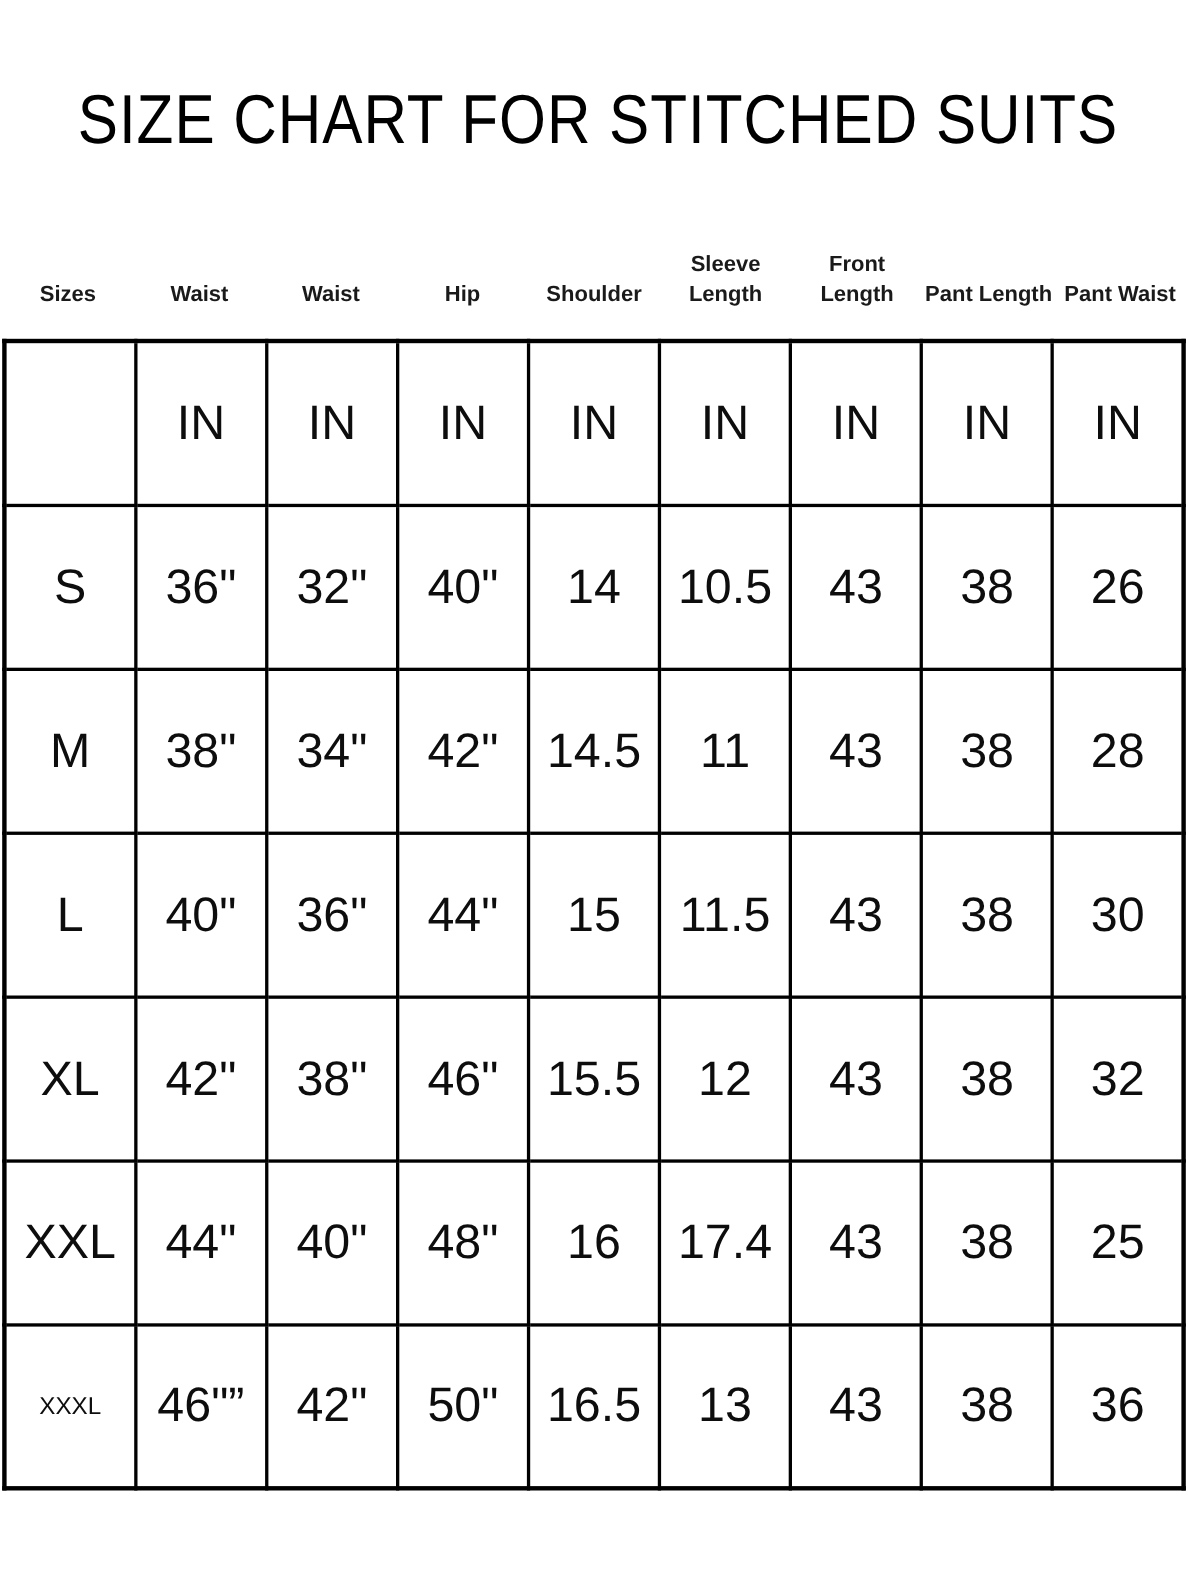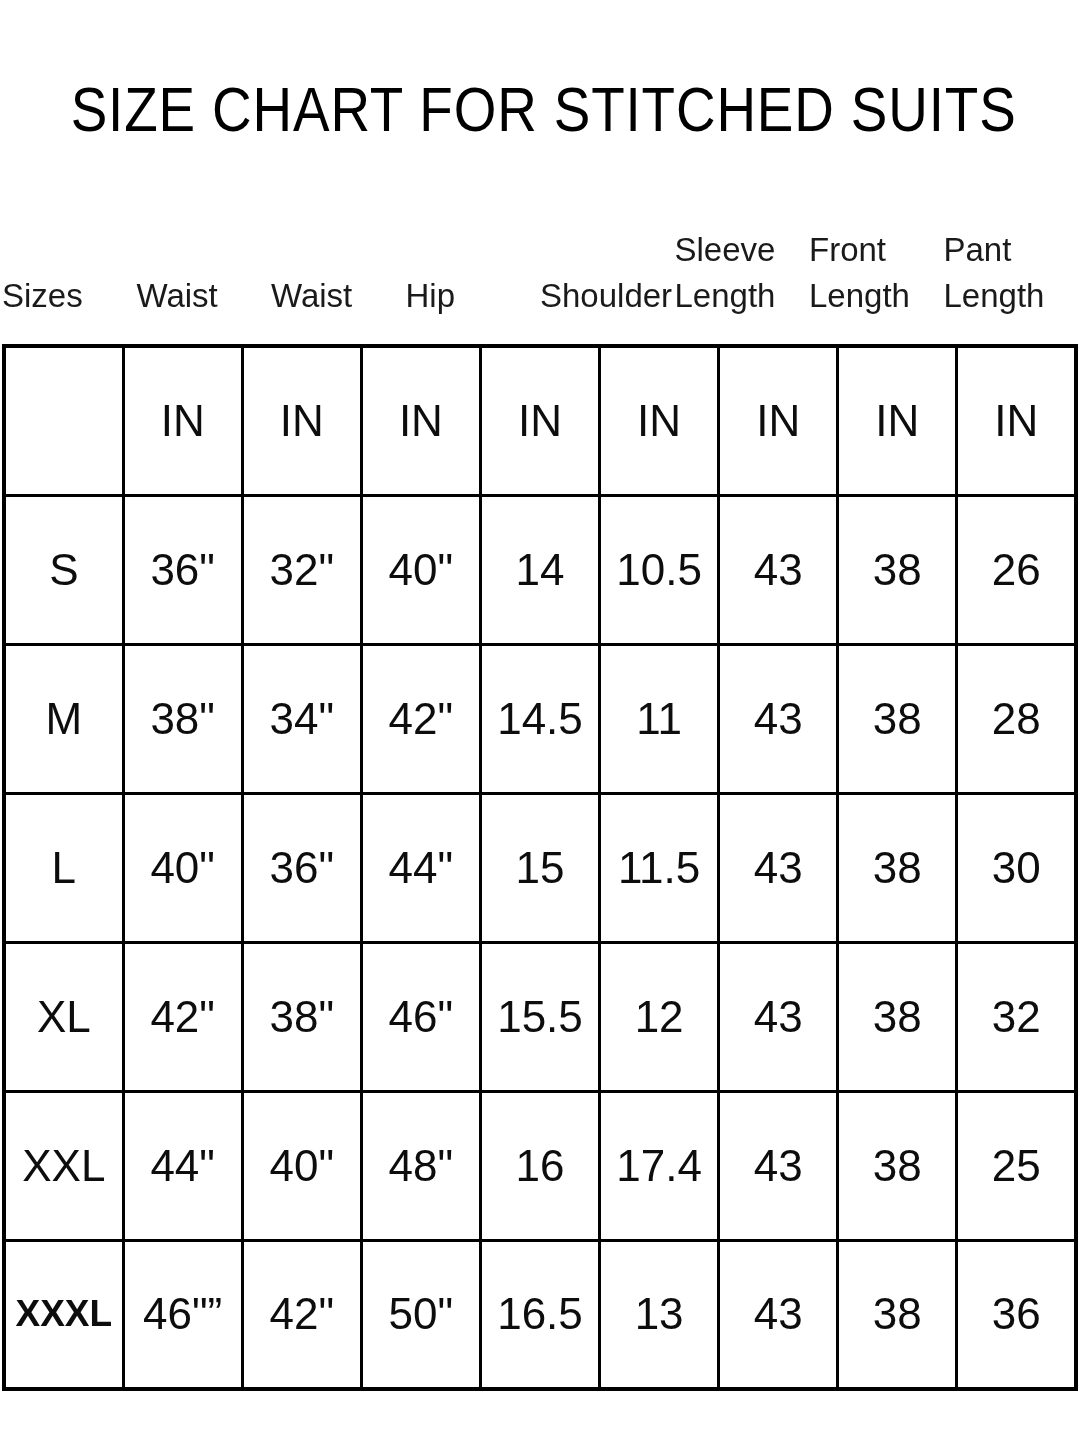--- a/index.html
+++ b/index.html
@@ -26,24 +26,25 @@
 
   .col-headers {
     display: flex;
     align-items: flex-end;
     margin: 86px 2px 0 2px;
     width: 1076px;
   }
   .col-h {
     flex: 1 1 0;
     min-width: 0;
-    text-align: left;
-    font-size: 33px;
+    text-align: center;
+    font-size: 20px;
     line-height: 1.38;
     color: #1a1a1a;
+    font-weight: bold;
   }
 
   table.size-table {
     border-collapse: collapse;
     table-layout: fixed;
     width: 1076px;
     margin: 26px 0 0 2px;
     border: 4px solid #000000;
     padding-left: 36px;
   }
@@ -51,40 +52,41 @@
   table.size-table td {
     border: 3px solid #000000;
     text-align: center;
     vertical-align: middle;
     font-size: 44px;
     color: #0d0d0d;
     padding: 0;
     overflow: hidden;
   }
   
-  tr.data-row:last-child td:first-child { font-size: 37px; font-weight: bold; }
+  tr.data-row:last-child td:first-child { font-size: 22px; }
 </style>
 </head>
 <body>
 
 <div class="page">
 
   <div class="title-wrap">
     <span class="title-text">SIZE CHART FOR STITCHED SUITS</span>
   </div>
 
   <div class="col-headers">
     <div class="col-h">Sizes</div>
     <div class="col-h">Waist</div>
     <div class="col-h">Waist</div>
     <div class="col-h">Hip</div>
     <div class="col-h">Shoulder</div>
     <div class="col-h">Sleeve Length</div>
     <div class="col-h">Front Length</div>
     <div class="col-h">Pant Length</div>
+    <div class="col-h">Pant Waist</div>
   </div>
 
   <table class="size-table">
     <tbody>
       <tr class="unit-row">
         <td></td>
         <td>IN</td>
         <td>IN</td>
         <td>IN</td>
         <td>IN</td>

